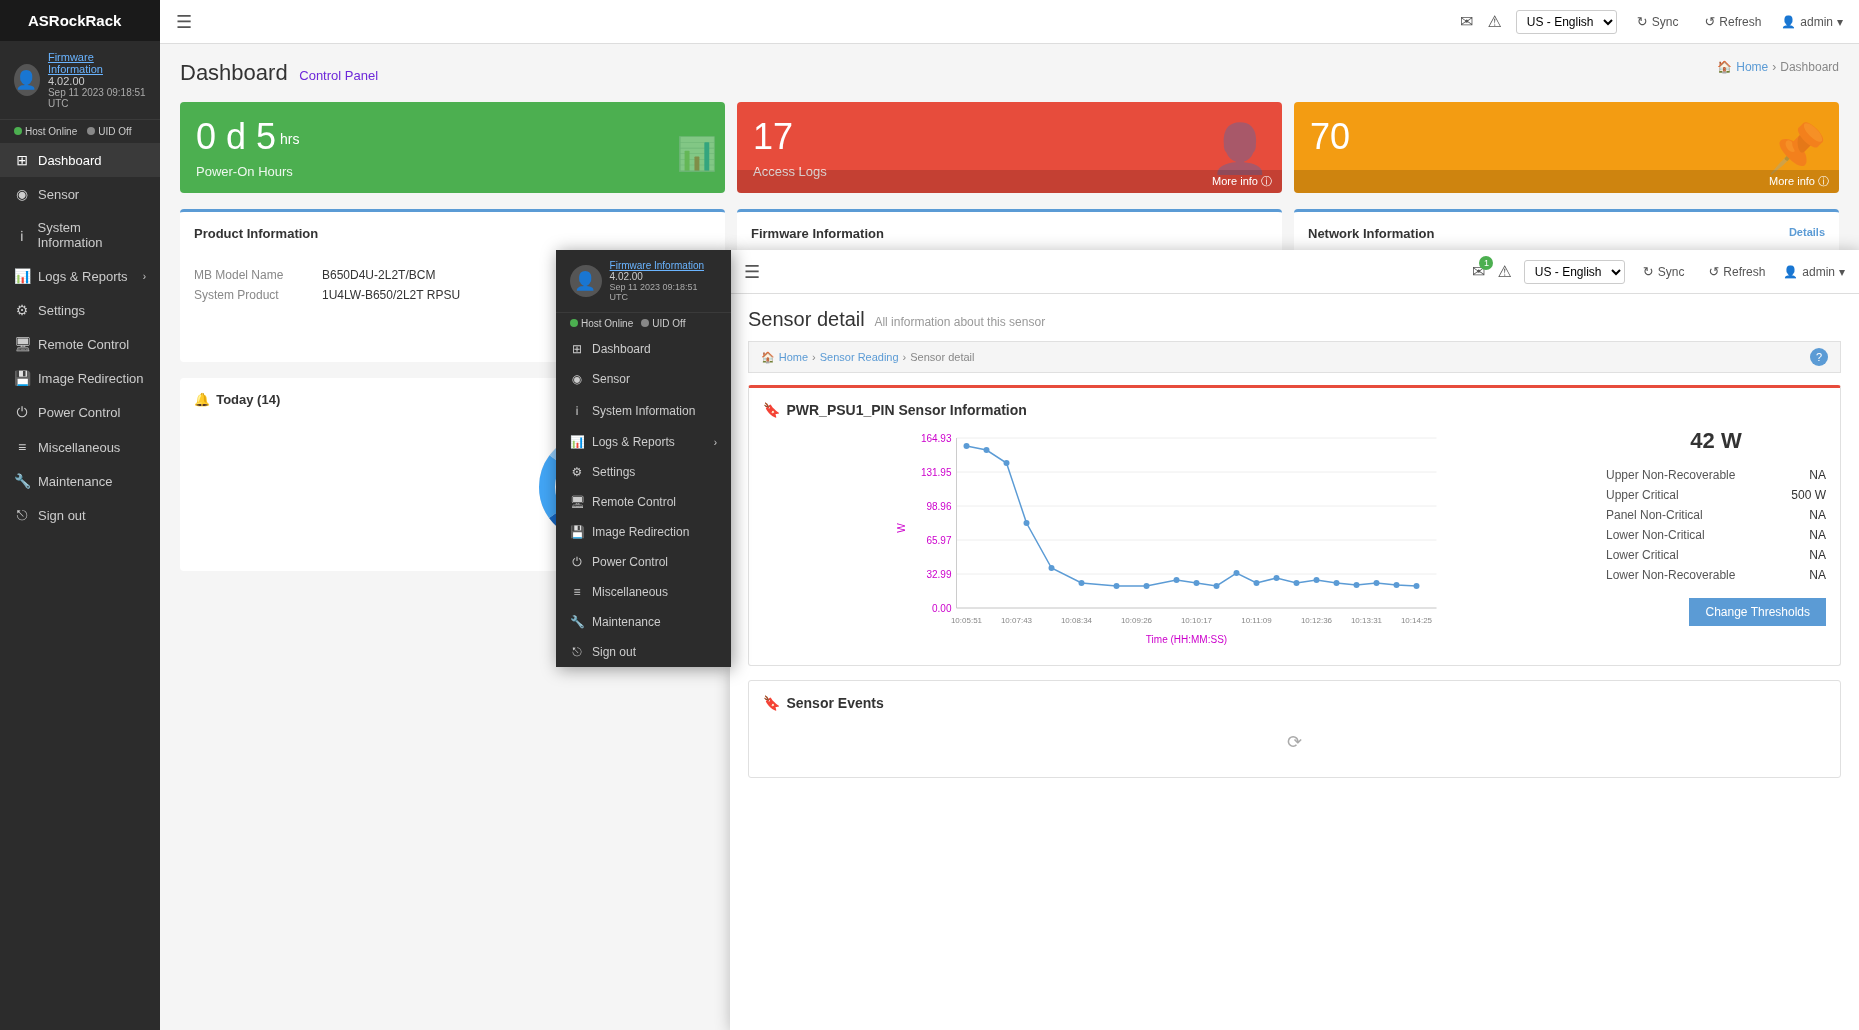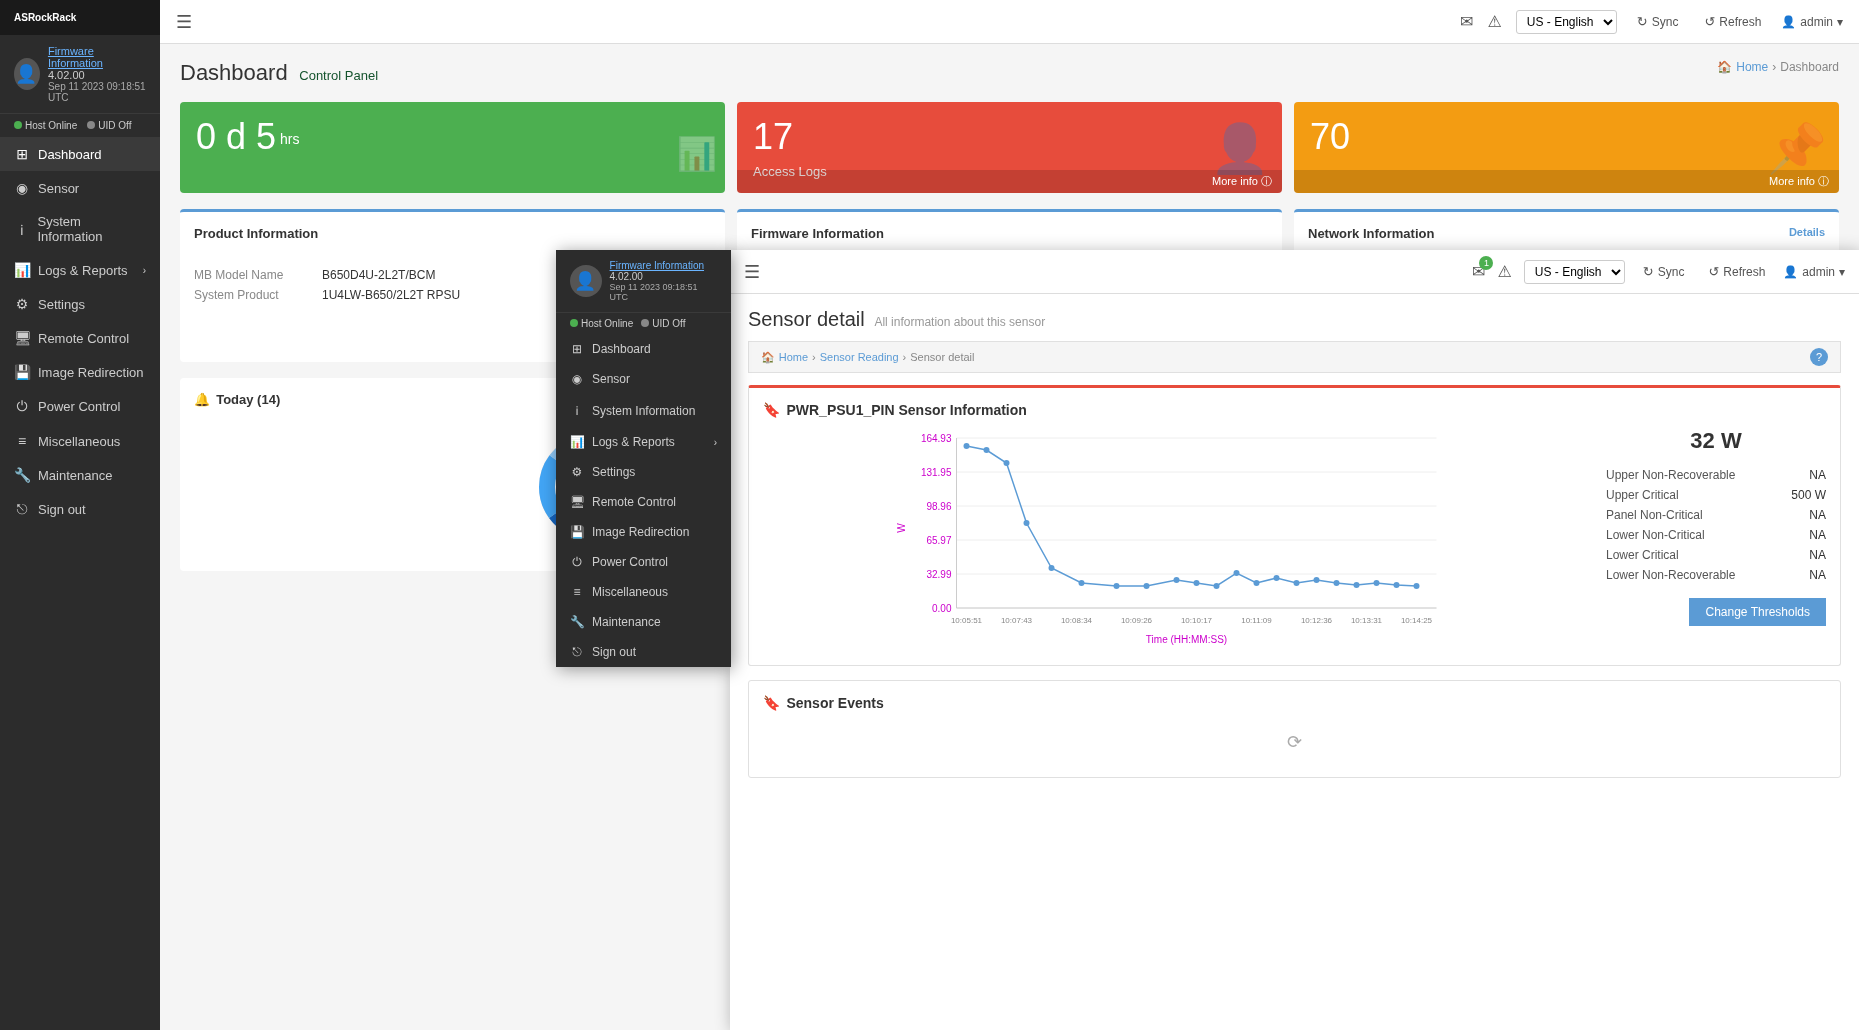--- a/index.html
+++ b/index.html
@@ -4,21 +4,21 @@
   <style>
     * { box-sizing: border-box; margin: 0; padding: 0; }
     body { font-family: 'Segoe UI', Arial, sans-serif; font-size: 13px; background: #f0f0f0; overflow: hidden; }
 
     
     .sidebar {
       position: absolute; top: 0; left: 0; width: 160px; height: 100%;
       background: #2c2c2c; color: #ccc; display: flex; flex-direction: column;
     }
     .sidebar-brand {
-      background: #1a1a1a; padding: 12px 14px; font-size: 10px; font-weight: bold; color: #fff;
+      background: #1a1a1a; padding: 12px 28px; font-size: 15px; font-weight: bold; color: #fff;
     }
     .sidebar-user {
       padding: 10px 14px; border-bottom: 1px solid #3a3a3a;
     }
     .sidebar-user .user-row { display: flex; align-items: center; gap: 8px; }
     .sidebar-user .avatar { width: 32px; height: 32px; background: #555; border-radius: 50%; display: flex; align-items: center; justify-content: center; color: #aaa; font-size: 18px; }
     .sidebar-user .fw-link { color: #6ab4ff; font-size: 11px; text-decoration: underline; cursor: pointer; }
     .sidebar-user .fw-ver { font-size: 11px; color: #ccc; }
     .sidebar-user .fw-date { font-size: 10px; color: #aaa; }
     .sidebar-status { display: flex; gap: 10px; padding: 6px 14px; font-size: 10px; }
@@ -49,21 +49,21 @@
     }
     .sync-btn, .refresh-btn {
       display: flex; align-items: center; gap: 4px; font-size: 12px; color: #555; cursor: pointer; padding: 3px 6px;
     }
     .sync-btn .icon, .refresh-btn .icon { font-size: 13px; }
     .admin-btn { display: flex; align-items: center; gap: 4px; font-size: 12px; color: #555; cursor: pointer; }
 
     .content-area { padding: 16px 20px; overflow-y: auto; height: calc(100% - 44px); }
     .page-header { display: flex; justify-content: space-between; align-items: flex-start; margin-bottom: 16px; }
     .page-title { font-size: 22px; font-weight: 300; color: #333; }
-    .page-subtitle { font-size: 13px; color: #14532d; margin-left: 8px; }
+    .page-subtitle { font-size: 13px; color: #6d28d9; margin-left: 8px; }
     .breadcrumb { font-size: 12px; color: #888; display: flex; align-items: center; gap: 4px; }
     .breadcrumb a { color: #5b9bd5; cursor: pointer; }
 
     
     .stat-cards { display: flex; gap: 12px; margin-bottom: 16px; }
     .stat-card {
       flex: 1; border-radius: 4px; padding: 14px 16px; color: #fff; position: relative; overflow: hidden; min-height: 80px;
     }
     .stat-card.green { background: #4caf50; }
     .stat-card.red { background: #e74c3c; }
@@ -277,20 +277,21 @@
         <span>›</span>
         <span>Dashboard</span>
       </div>
     </div>
 
     <div class="stat-cards">
       <div class="stat-card green">
         <div>
           <span style="font-size:36px;font-weight:300">0 d 5</span><span class="hrs">hrs</span>
         </div>
+        <div class="label">Power-On Hours</div>
         <span class="chart-icon">📊</span>
       </div>
       <div class="stat-card red">
         <div style="font-size:36px;font-weight:300">17</div>
         <div class="label">Access Logs</div>
         <span class="card-icon">👤</span>
         <div class="more-info">More info ⓘ</div>
       </div>
       <div class="stat-card orange">
         <div style="font-size:36px;font-weight:300">70</div>
@@ -558,21 +559,21 @@
             <text x="300" y="195" class="x-label" text-anchor="middle">10:10:17</text>
             <text x="360" y="195" class="x-label" text-anchor="middle">10:11:09</text>
             <text x="420" y="195" class="x-label" text-anchor="middle">10:12:36</text>
             <text x="470" y="195" class="x-label" text-anchor="middle">10:13:31</text>
             <text x="520" y="195" class="x-label" text-anchor="middle">10:14:25</text>
 
             <text x="290" y="215" class="x-axis-title">Time (HH:MM:SS)</text>
           </svg>
         </div>
         <div class="sensor-readings">
-          <div class="reading-big">32 W</div>
+          <div class="reading-big">42 W</div>
           <div class="reading-row">
             <span class="key">Upper Non-Recoverable</span>
             <span class="val">NA</span>
           </div>
           <div class="reading-row">
             <span class="key">Upper Critical</span>
             <span class="val">500 W</span>
           </div>
           <div class="reading-row">
             <span class="key">Panel Non-Critical</span>

